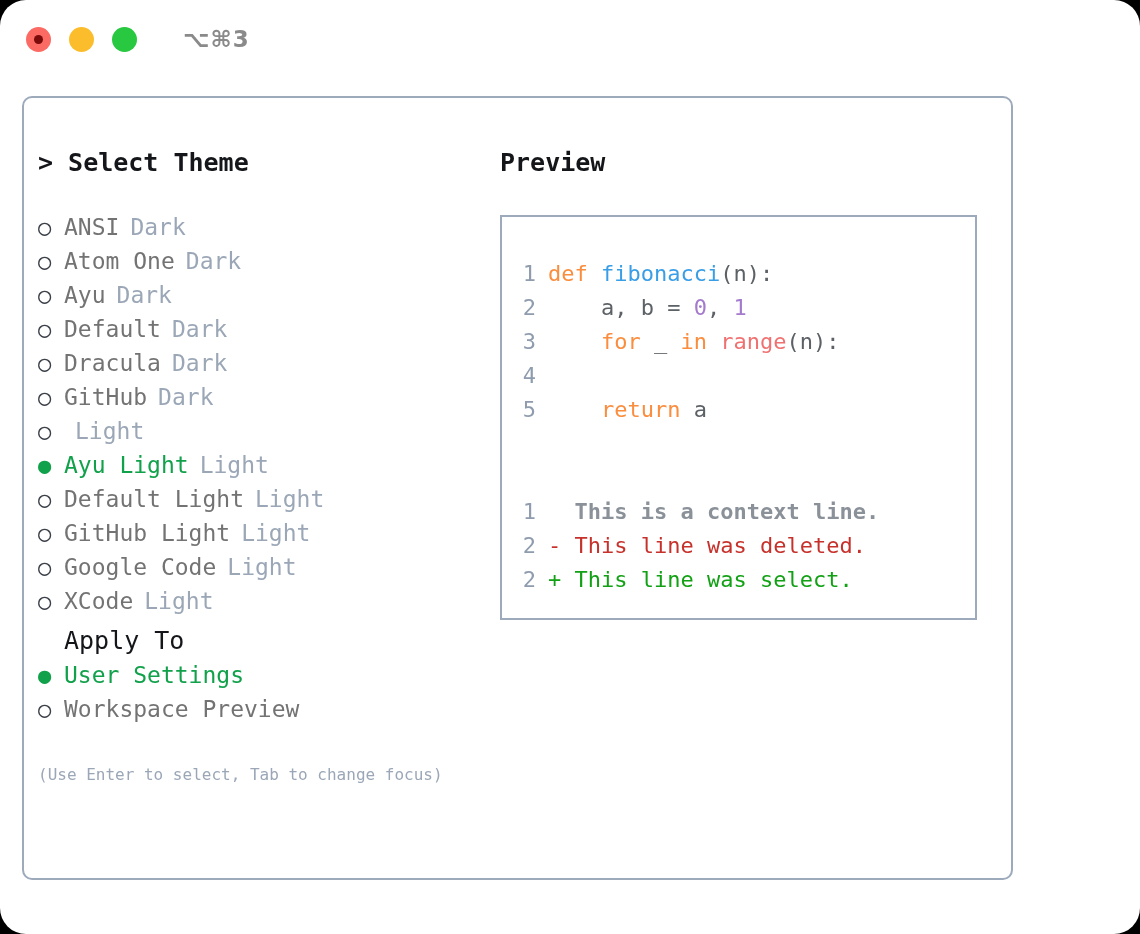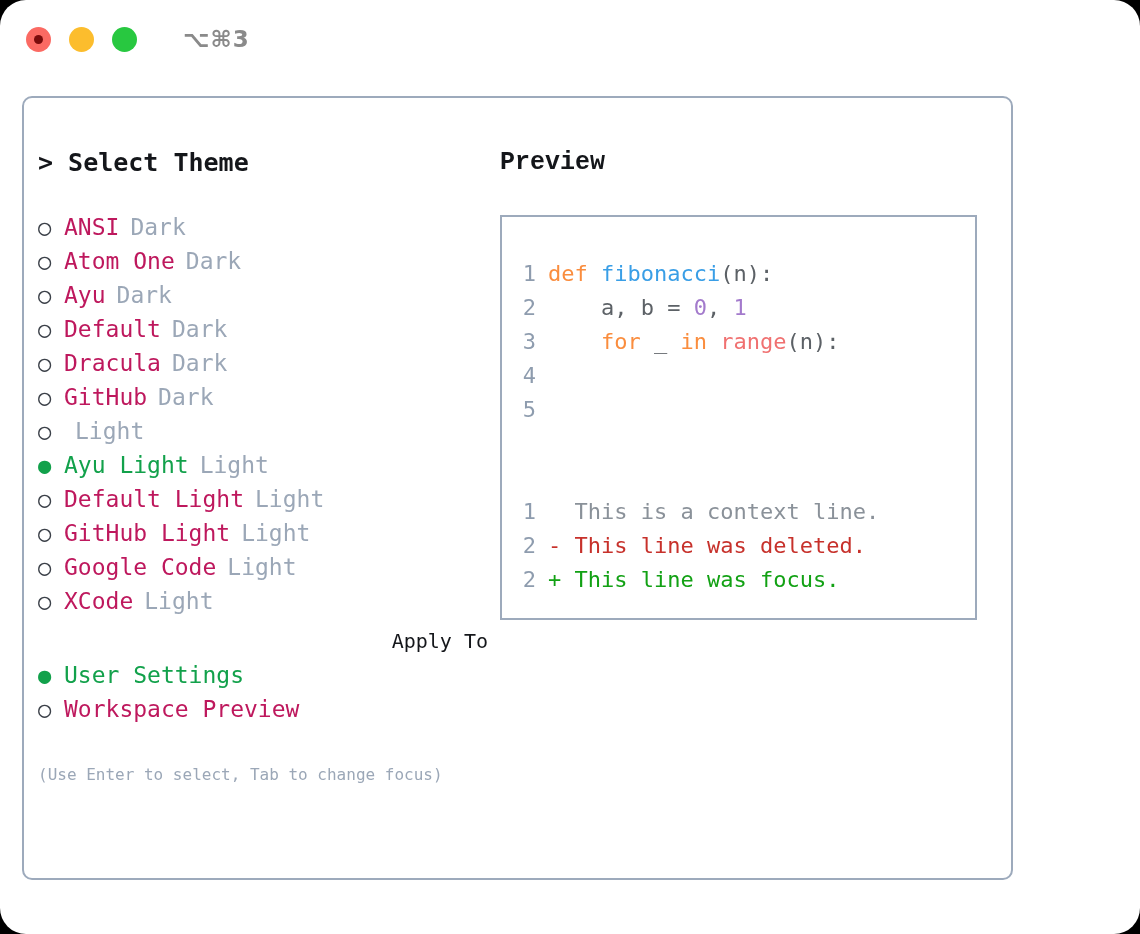--- a/index.html
+++ b/index.html
@@ -109,38 +109,37 @@
     line-height: 34px;
     white-space: pre;
   }
   .bullet {
     width: 26px;
     flex: none;
     color: #3C4149;
     font-size: 22px;
   }
   .bullet.sel { color: #12A14B; }
-  .opt-name { color: #be185d; }
+  .opt-name { color: #737373; }
   .opt-row.selected .opt-name { color: #12A14B; }
   .opt-tag {
     color: #9BA7B7;
     margin-left: 11px;
     margin-top: 30px;
   }
 
   .section-gap { height: 36px; }
 
   .sub-heading {
-    font-size: 20px;
+    font-size: 25px;
     color: #14161A;
     line-height: 34px;
     padding-left: 26px;
     white-space: pre;
     font-weight: 500;
-    text-align: right;
   }
 
   .hint {
     margin-top: 32px;
     font-size: 16px;
     line-height: 34px;
     color: #9BA7B7;
     width: 412px;
     white-space: pre-wrap;
   }
@@ -151,21 +150,20 @@
     left: 476px;
     top: 48px;
     width: 500px;
   }
   .preview-title {
     font-size: 25px;
     font-weight: 700;
     color: #14161A;
     line-height: 34px;
     white-space: pre;
-    font-family: Liberation Mono, monospace;
   }
   .code-box {
     margin-top: 35px;
     width: 477px;
     height: 405px;
     border: 2px solid #9DAABC;
     box-sizing: border-box;
     background: #ffffff;
     padding: 40px 0 0 0;
     overflow: hidden;
@@ -187,21 +185,21 @@
     box-sizing: border-box;
   }
   .code-text { color: #5C6166; text-align: center; }
   .blank-line { height: 34px; }
 
   .tok-kw   { color: #FA8D3E; }
   .tok-fn   { color: #399EE6; }
   .tok-num  { color: #A37ACC; }
   .tok-bi   { color: #F07171; }
   .tok-txt  { color: #5C6166; }
-  .tok-dim  { color: #8A9199; }
+  .tok-dim  { color: #8A9199; font-weight: bold; }
   .tok-del  { color: #C7312B; }
   .tok-add  { color: #12A114; }
 </style>
 </head>
 <body>
 
 <div class="page">
 
   <div class="titlebar">
     <div class="lights">
@@ -319,38 +317,39 @@
             <span class="lineno">3</span>
             <span class="code-text"><span class="tok-txt">    </span><span class="tok-kw">for</span><span class="tok-txt"> _ </span><span class="tok-kw">in</span><span class="tok-txt"> </span><span class="tok-bi">range</span><span class="tok-txt">(n):</span></span>
           </div>
 
           <div class="code-line">
             <span class="lineno">4</span>
           </div>
 
           <div class="code-line">
             <span class="lineno">5</span>
+            <span class="code-text"><span class="tok-txt">    </span><span class="tok-kw">return</span><span class="tok-txt"> a</span></span>
           </div>
 
           <div class="blank-line"></div>
           <div class="blank-line"></div>
 
           <div class="code-line">
             <span class="lineno">1</span>
             <span class="tok-dim">  </span><span class="tok-dim">This is a context line.</span>
           </div>
 
           <div class="code-line">
             <span class="lineno">2</span>
             <span class="tok-del">- </span><span class="tok-del">This line was deleted.</span>
           </div>
 
           <div class="code-line">
             <span class="lineno">2</span>
-            <span class="tok-add">+ </span><span class="tok-add">This line was focus.</span>
+            <span class="tok-add">+ </span><span class="tok-add">This line was select.</span>
           </div>
 
         </div>
       </div>
 
     </div>
   </div>
 </div>
 
 </body></html>

